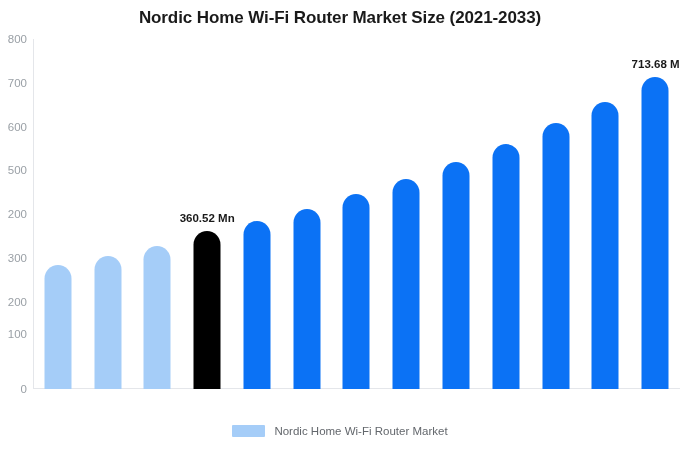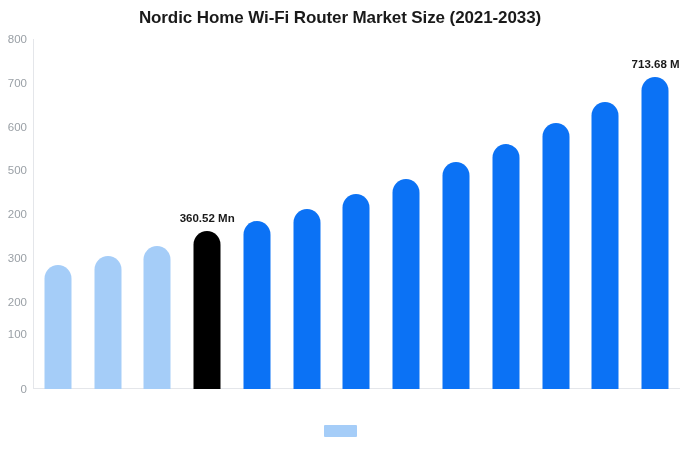--- a/index.html
+++ b/index.html
@@ -216,15 +216,16 @@
           <div class="bar" style="height: 312.235px; background: rgb(11, 114, 245);">
             <div class="bar-value-label clip-right">713.68 Mn</div>
           </div>
         </div>
       </div>
   </div>
 
 
   <div id="legend">
     <span id="legend-swatch" style="background: rgb(165, 205, 248);"></span>
+    <span id="legend-label">Nordic Home Wi-Fi Router Market</span>
   </div>
 
 </div>
 
 </body></html>

